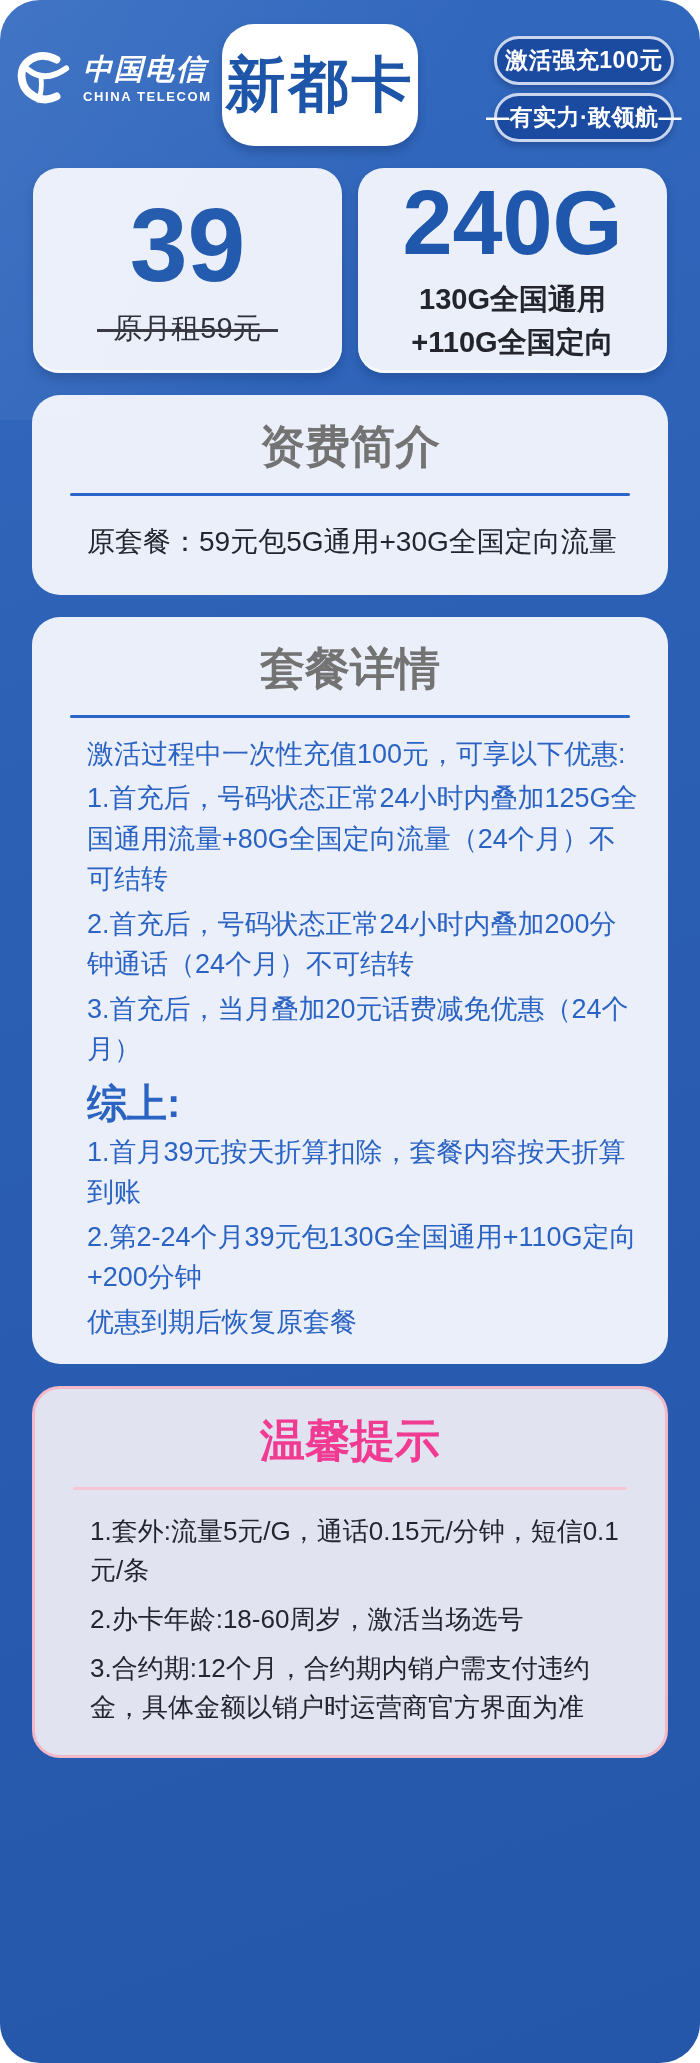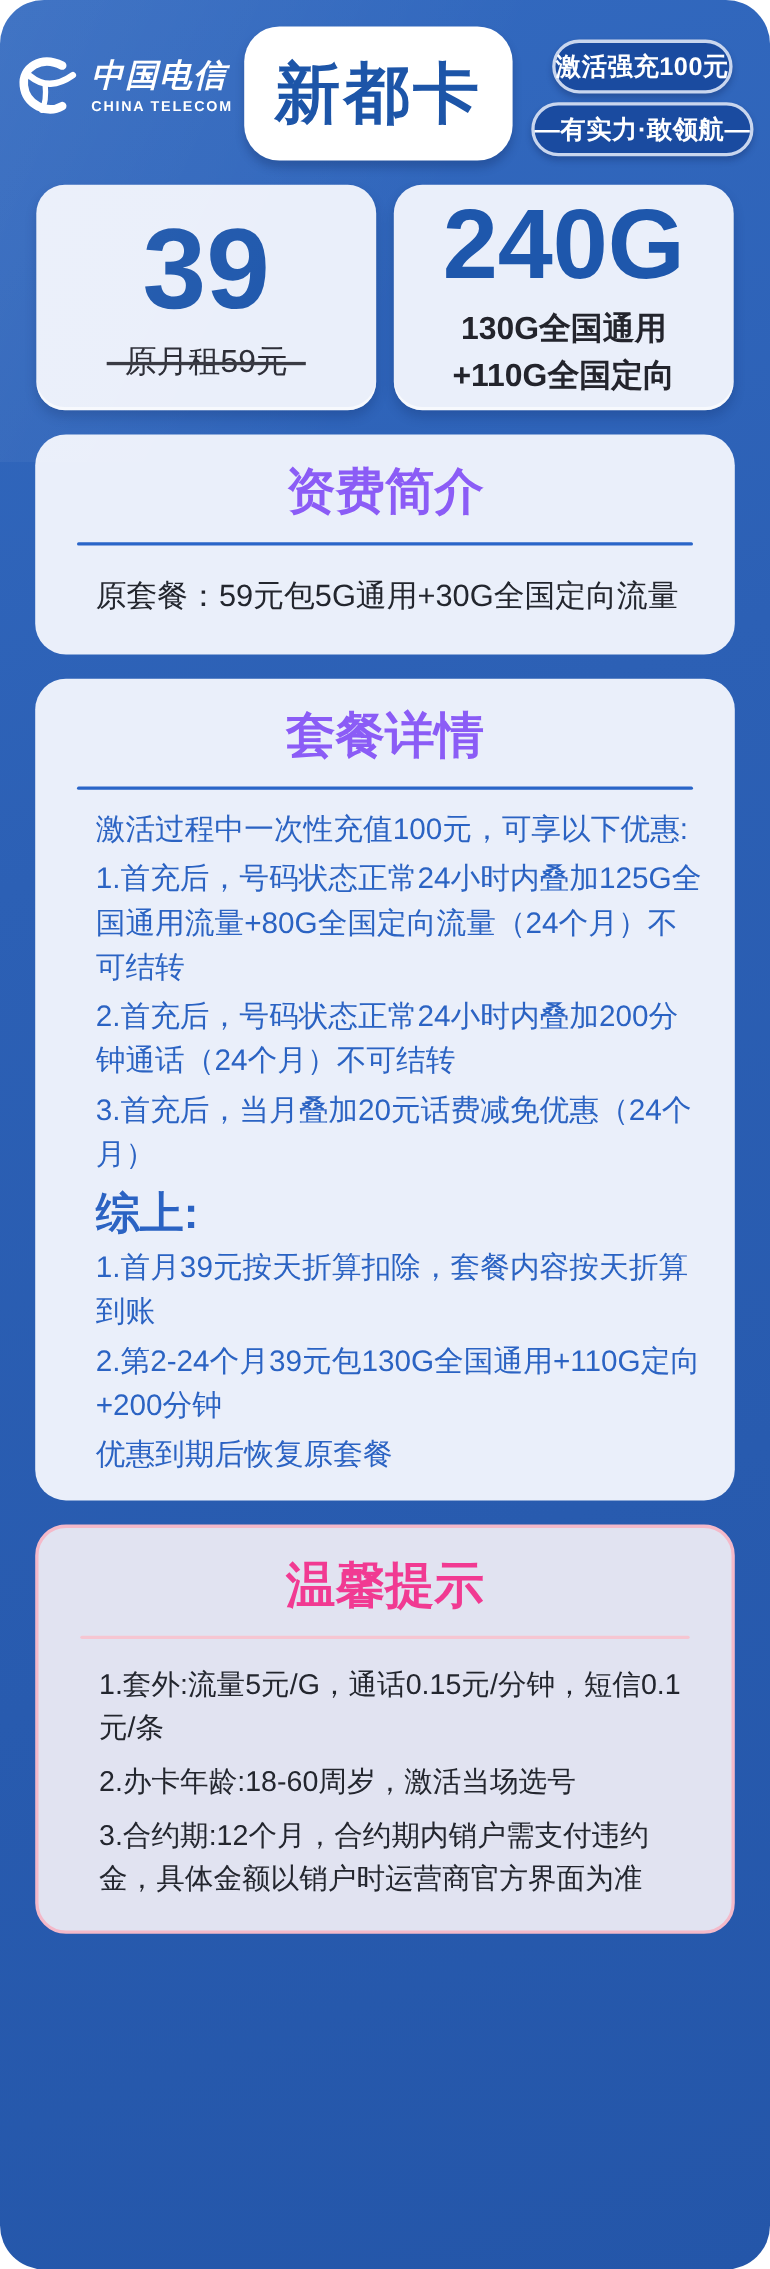--- a/index.html
+++ b/index.html
@@ -22,29 +22,29 @@
 
   
   .header{ position:relative; display:flex; align-items:flex-start; padding:24px 26px 0 12px; }
   .logo{ display:flex; align-items:center; gap:9px; margin-top:24px; width:204px; flex:0 0 auto; }
   .logo-mark svg{ display:block; }
   .logo-text{ display:flex; flex-direction:column; line-height:1.1; }
   .logo-cn{ color:#ffffff; font-size:29px; font-weight:700; letter-spacing:2px; font-style:italic; }
   .logo-en{ color:#ffffff; font-size:13px; font-weight:700; letter-spacing:1.6px; margin-top:4px; }
 
   .title-box{
-    width:244px; height:122px; margin-left:6px;
+    width:196px; height:122px; margin-left:6px;
     background:#ffffff; border-radius:32px;
     display:flex; align-items:center; justify-content:center;
     box-shadow:0 6px 8px rgba(10,30,80,0.25);
     flex:0 0 auto;
   }
   .title-box span{ font-size:60px; font-weight:900; color:#1d55a8; letter-spacing:3px; }
 
-  .badges{ margin-left:auto; margin-top:12px; display:flex; flex-direction:column; gap:8px; width:180px;align-items:center; }
+  .badges{ margin-left:auto; margin-top:12px; display:flex; flex-direction:column; gap:8px; width:180px; }
   .pill{
     height:49px; border-radius:26px;
     background:#1a4ba0; border:3px solid #c9d6ee;
     color:#ffffff; display:flex; align-items:center; justify-content:center;
     font-weight:700; font-size:23px; letter-spacing:0.5px;
     box-shadow:0 4px 6px rgba(10,30,80,0.28);
     white-space:nowrap;
   }
 
   
@@ -69,21 +69,21 @@
     color:#ffffff; display:flex; flex-direction:column; align-items:center; justify-content:center; gap:12px;
     box-shadow:0 7px 10px rgba(10,30,80,0.28);
   }
   .feature-line1{ font-size:45px; font-weight:800; line-height:1; }
   .feature-line2{ font-size:37px; font-weight:800; line-height:1; }
 
   
   .info-card{ margin:22px 32px 0; border-radius:28px; padding:16px 0 18px; }
   .info-card.light{ background:#eaeffa; }
   .info-card.lavender{ background:#e1e3f1; border:3px solid #f4b9c9; }
-  .info-title{ text-align:center; font-size:45px; font-weight:900; color:#8b5cf6; margin:6px 0 0; }
+  .info-title{ text-align:center; font-size:45px; font-weight:900; color:#737373; margin:6px 0 0; }
   .info-title.pink{ color:#f13a92; }
   .divider{ height:3px; background:#2a65c8; width:88%; margin:16px auto 6px; border-radius:2px; }
   .divider.pink{ background:#f6c6d2; }
   .card-body{ padding:6px 28px 0 55px; }
 
   .tariff-row{ font-size:28px; color:#23262e; margin:14px 0; line-height:1.45; }
   .tariff-bold{ font-size:31px; font-weight:800; color:#0b0c10; margin:16px 0 2px; line-height:1.4; }
 
   .detail-p{ font-size:27px; color:#2b63c3; margin:4px 0; line-height:1.5; }
   .summary-h{ font-size:40px; font-weight:900; color:#2b63c3; margin:8px 0 4px; line-height:1.25; }

